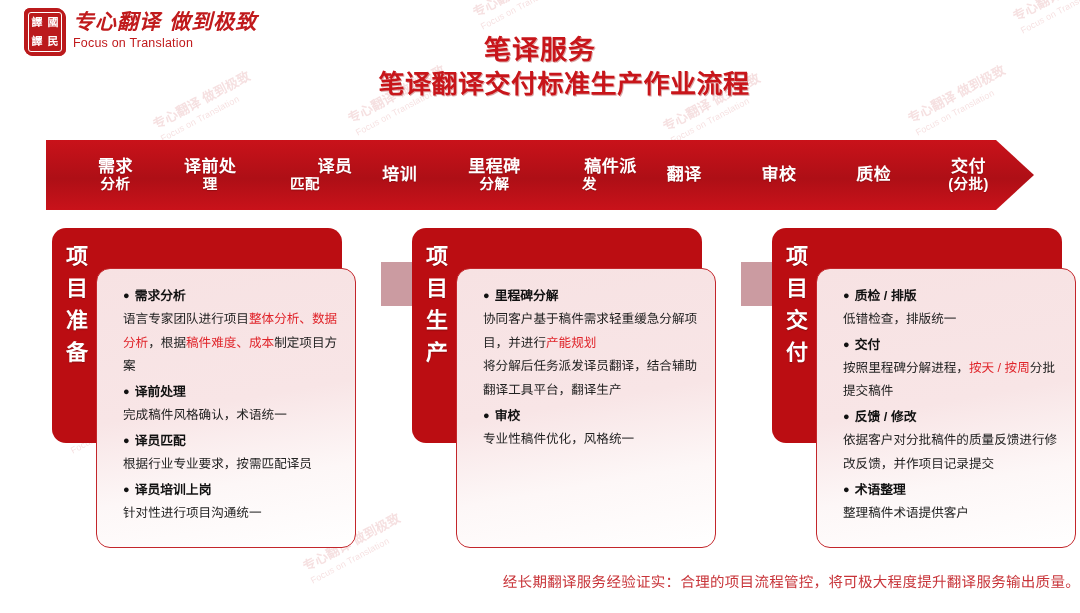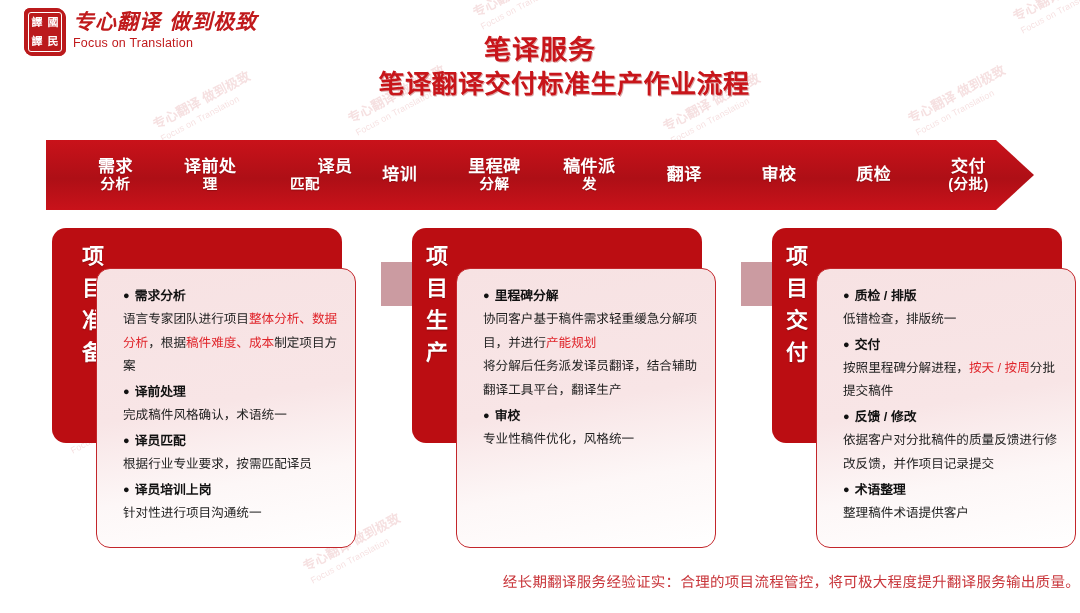--- a/index.html
+++ b/index.html
@@ -149,32 +149,32 @@
     <div class="title-2">笔译翻译交付标准生产作业流程</div>
   </div>
 
   <div class="banner">
     <div class="banner-inner" id="steps-host">
         <div class="step"><span style="display: block;">需求</span><span class="sub">分析</span></div>
         <div class="step"><span style="display: block;">译前处</span><span class="sub">理</span></div>
         <div class="step"><span style="display: block; text-align: right;">译员</span><span class="sub">匹配</span></div>
         <div class="step"><span style="display: block;">培训</span></div>
         <div class="step"><span style="display: block;">里程碑</span><span class="sub">分解</span></div>
-        <div class="step"><span style="display: block;">稿件派</span><span class="sub">发</span></div>
+        <div class="step"><span style="display: block; text-align: right;">稿件派</span><span class="sub">发</span></div>
         <div class="step"><span style="display: block;">翻译</span></div>
         <div class="step"><span style="display: block;">审校</span></div>
         <div class="step"><span style="display: block;">质检</span></div>
         <div class="step"><span style="display: block;">交付</span><span class="sub">(分批)</span></div>
       </div>
   </div>
 
   <div id="cards-host">
       <div class="card">
         <div class="card-back" style="left: 52px; top: 228px; width: 290px; height: 215px;"></div>
-        <div class="card-head" style="left: 66px; top: 238px; margin-left: 16px;">项目准备</div>
+        <div class="card-head" style="left: 66px; top: 238px;">项目准备</div>
         <div class="card-panel" style="left: 96px; top: 268px; width: 260px; height: 280px;">
           <div class="card-body">
             <div class="bullet"><span class="dot">●</span><span>需求分析</span></div>
             <div class="desc"><span>语言专家团队进行项目</span><span class="hl">整体分析、数据分析</span><span>，根据</span><span class="hl">稿件难度、成本</span><span>制定项目方案</span></div>
             <div class="bullet"><span class="dot">●</span><span>译前处理</span></div>
             <div class="desc"><span>完成稿件风格确认，术语统一</span></div>
             <div class="bullet"><span class="dot">●</span><span>译员匹配</span></div>
             <div class="desc"><span>根据行业专业要求，按需匹配译员</span></div>
             <div class="bullet"><span class="dot">●</span><span>译员培训上岗</span></div>
             <div class="desc"><span>针对性进行项目沟通统一</span></div>

